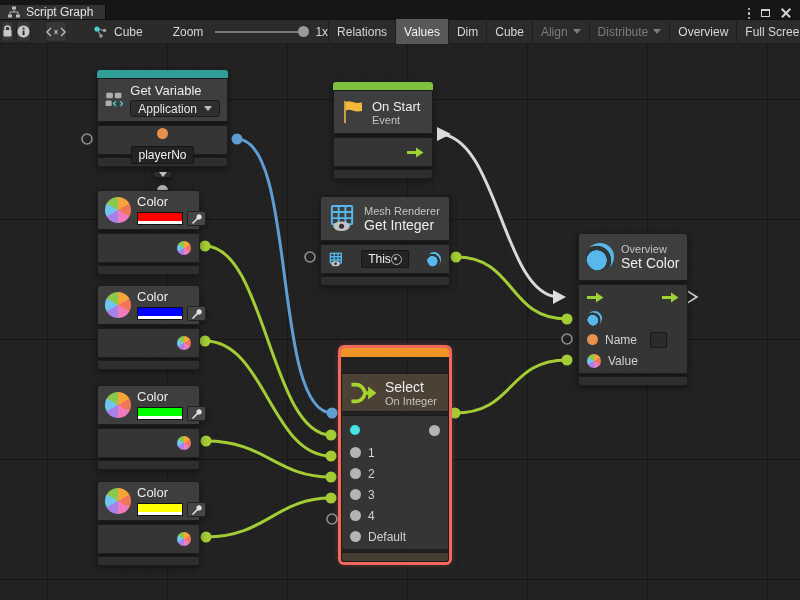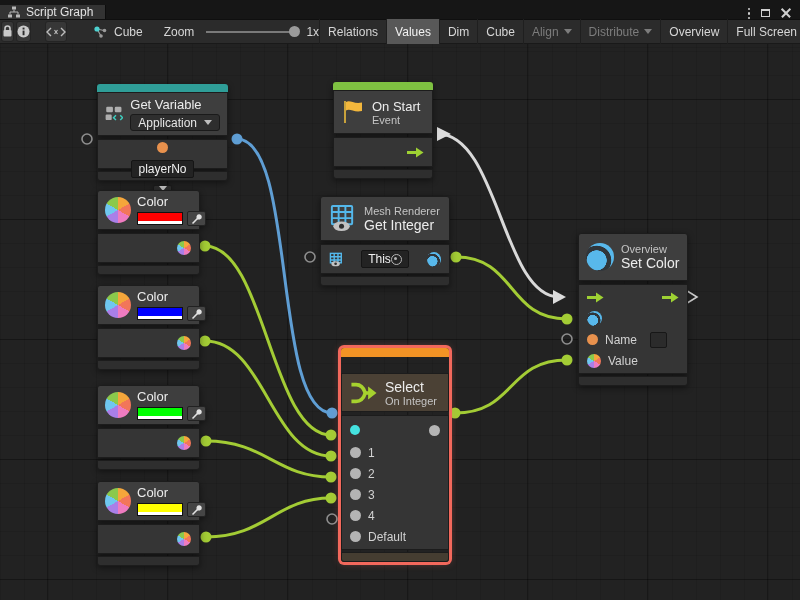--- a/index.html
+++ b/index.html
@@ -20,21 +20,21 @@
   .closex:before { transform:rotate(45deg);} .closex:after { transform:rotate(-45deg);}
 
   
   .toolbar { height:25px; background:#2b2b2b; border-top:1px solid #0f0f0f; border-bottom:1px solid #191919;
     display:flex; align-items:center; font-size:12px; color:#d6d6d6; }
   .icobtn { height:21px; background:#373737; border:1px solid #242424; border-radius:3px;
     display:flex; align-items:center; justify-content:center; margin:0 1px; }
   .w28{ width:27px; } .w38{ width:37px; margin-left:13px; }
   .tsep { width:1px; height:25px; background:#1c1c1c; margin-left:11px; }
   .cube-group { display:flex; align-items:center; gap:6px; margin-left:14px; }
-  .zoom-group { display:flex; align-items:center; margin-left:21px; }
+  .zoom-group { display:flex; align-items:center; margin-left:30px; }
   .slider-track { width:92px; height:2px; background:#7a7a7a; margin-left:12px; position:relative; }
   .slider-handle { position:absolute; right:-2px; top:-4.5px; width:11px; height:11px; border-radius:50%;
     background:#9a9a9a; }
   .zoomval { margin-left:8px; }
   .right-group { margin-left:auto; display:flex; align-items:stretch; height:25px; }
   .tbtn { display:flex; align-items:center; gap:5px; padding:0 8px; border-left:1px solid #1f1f1f;
     color:#d6d6d6; white-space:nowrap; }
   .tbtn.active { background:#585858; color:#f2f2f2; }
   .tbtn.disabled { color:#7c7c7c; }
   .chev { width:0; height:0; border-left:4px solid transparent; border-right:4px solid transparent;
@@ -206,21 +206,21 @@
     </g>
     <g fill="none" stroke="#8f8f8f" stroke-width="1.6">
       <circle cx="87" cy="95" r="5"></circle>
       <circle cx="310" cy="213" r="5"></circle>
       <circle cx="567" cy="295" r="5"></circle>
       <circle cx="332" cy="475" r="5"></circle>
     </g>
     <polygon points="684,245 697,253 684,261" fill="none" stroke="#cfcfcf" stroke-width="1.6"></polygon>
   </svg>
 
-  <div class="node" style="left:97px; top:40px; width:131px;">
+  <div class="node" style="left:97px; top:26px; width:131px;">
     <div class="n-bar" style="background:#2f9e98;"></div>
     <div class="n-head" style="height:44px;">
       <svg width="30" height="26" viewBox="0 0 30 26">
         <rect x="2" y="1" width="11" height="9" rx="2" fill="#aeaeae"></rect>
         <rect x="16" y="1" width="11" height="9" rx="2" fill="#aeaeae"></rect>
         <rect x="1" y="14" width="10" height="9" rx="2" fill="#aeaeae"></rect>
         <path d="M18,15 l-4,4 4,4 M25,15 l4,4 -4,4" stroke="#3ecfc0" stroke-width="2.4" fill="none"></path>
       </svg>
       <div class="trow">
         <span class="n-title">Get Variable</span>

